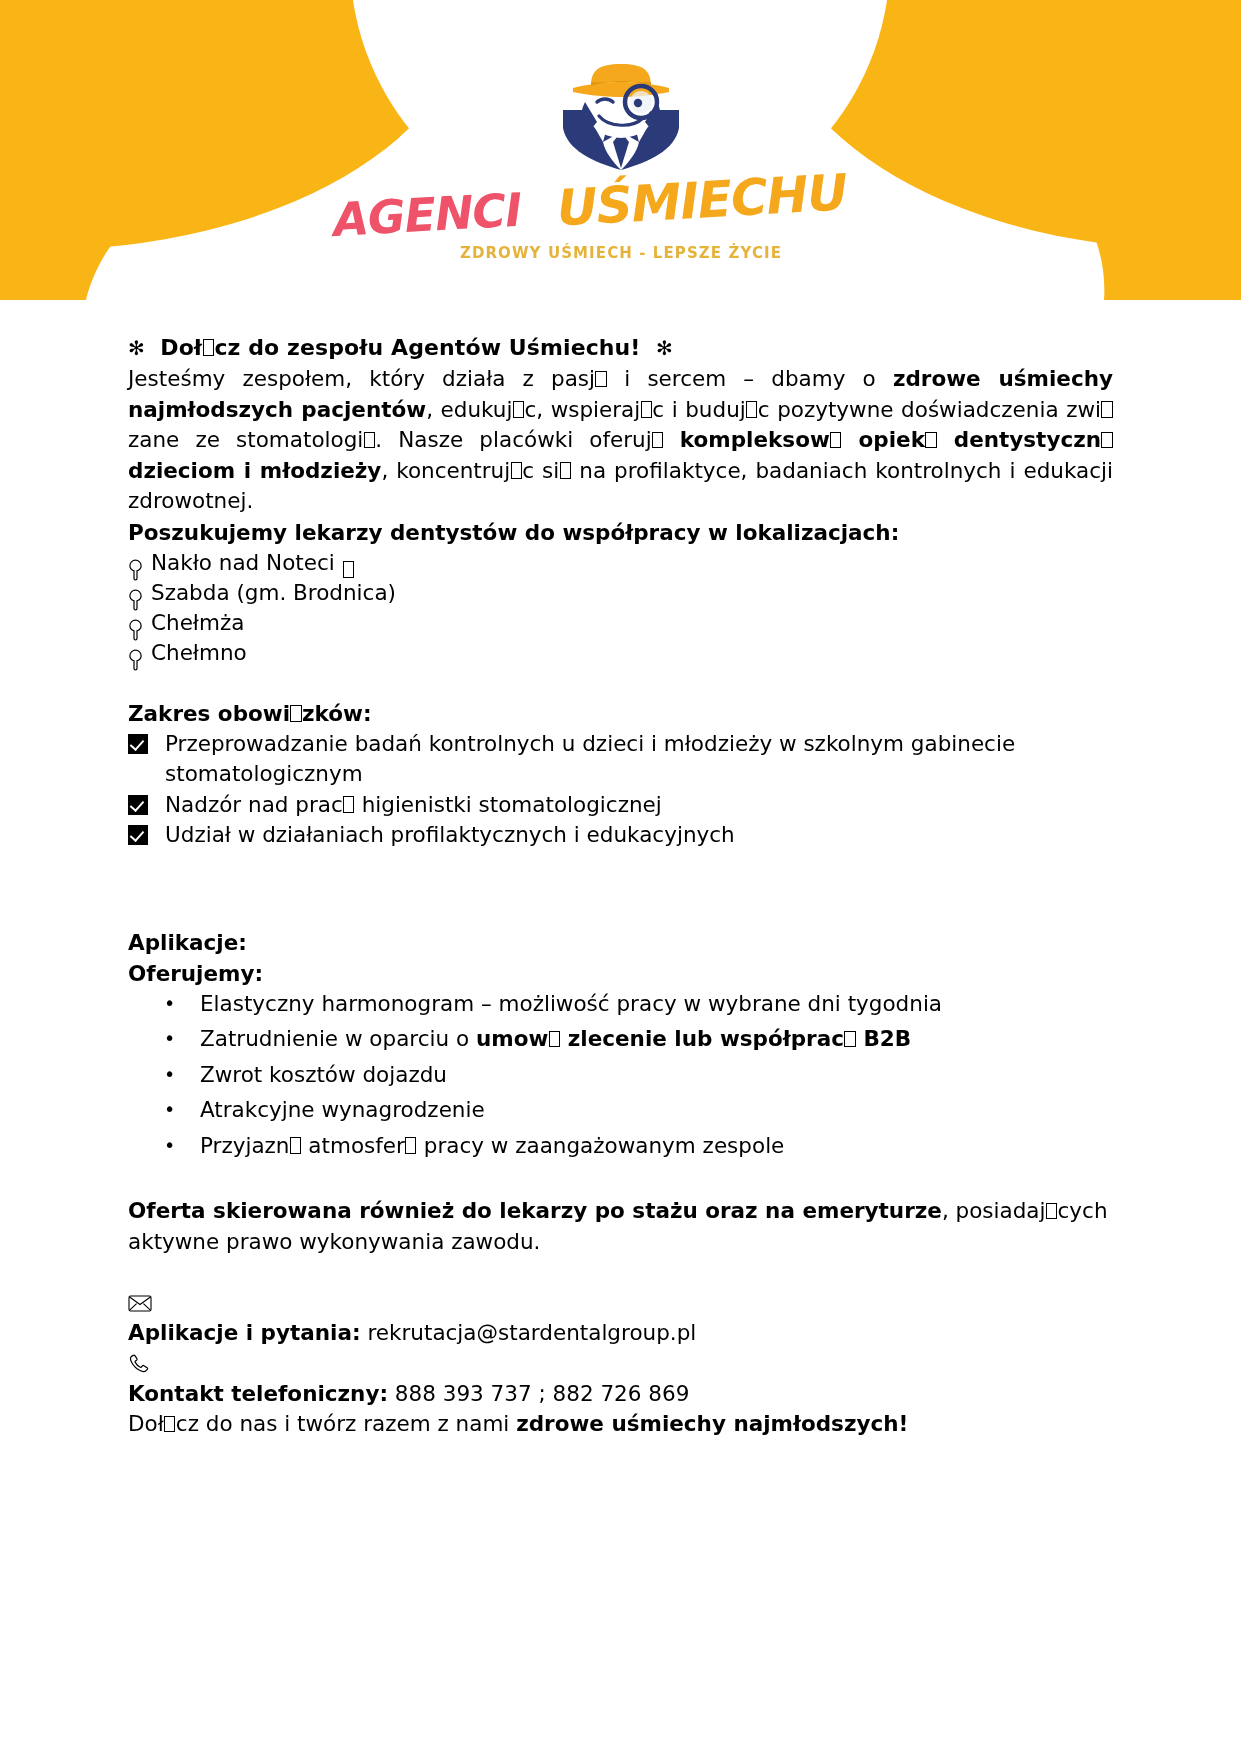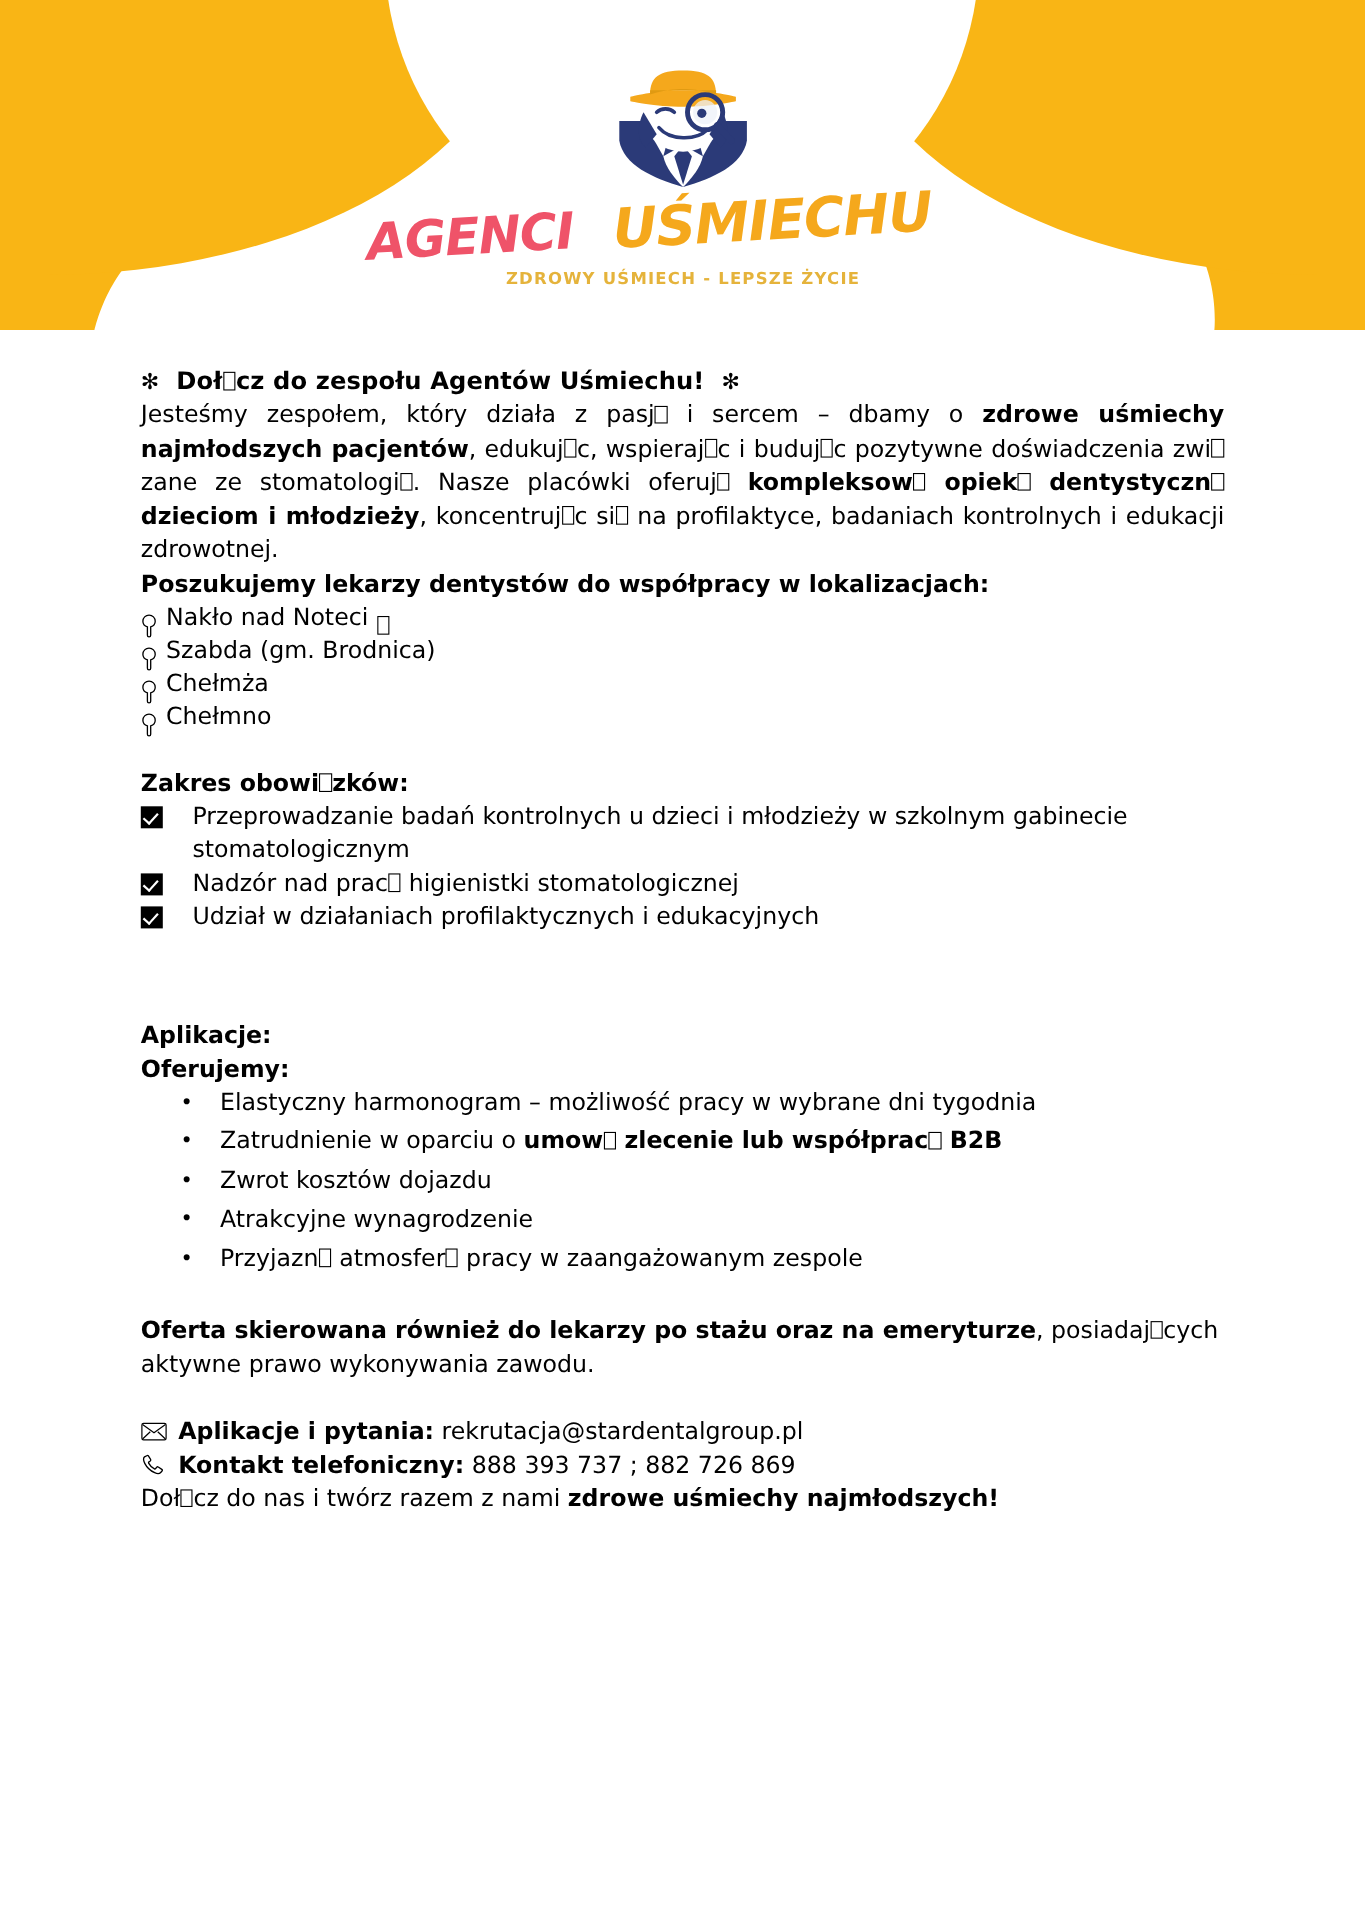--- a/index.html
+++ b/index.html
@@ -110,21 +110,21 @@
     top: 3px;
     flex: 0 0 auto;
   }
 
   
   .chk-line {
     font-size: 21.5px;
     line-height: 30.5px;
     display: flex;
     align-items: flex-start;
-    gap: 27px;
+    gap: 17px;
   }
   .chk-box {
     flex: 0 0 auto;
     width: 20px;
     height: 20px;
     background: #000000;
     position: relative;
     top: 5px;
   }
   .chk-box::after {
@@ -161,20 +161,21 @@
     font-size: 19px;
   }
 
   
   .contact-line {
     font-size: 21.5px;
     line-height: 31px;
     display: flex;
     align-items: baseline;
     gap: 10px;
+    flex-direction: column;
   }
   .ct-icon {
     flex: 0 0 auto;
     width: 24px;
     height: 20px;
     position: relative;
     top: 3px;
   }
 
   

